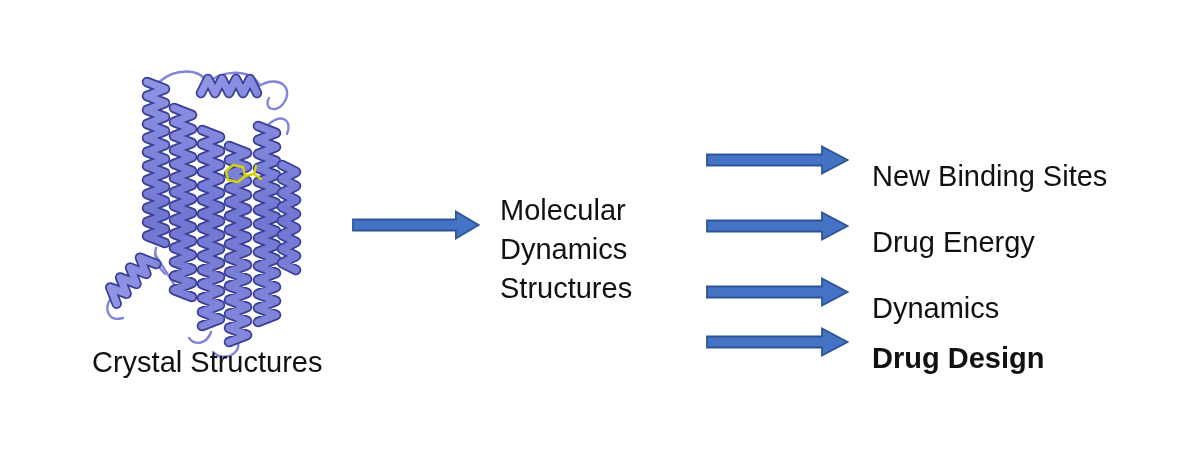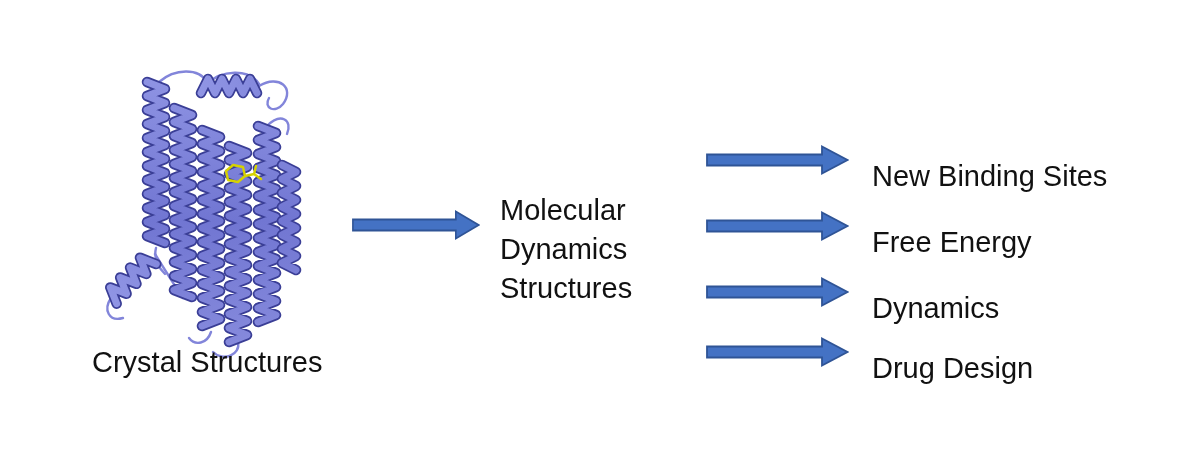--- a/index.html
+++ b/index.html
@@ -31,21 +31,21 @@
     font-size: 29px; line-height: 39px; white-space: nowrap; margin-top: 24px;
   }
 
   .out-row {
     position: absolute; left: 706px; height: 34px;
     display: flex; align-items: center; gap: 23px;
   }
   .out-row.r0 { top: 143px; }
   .out-row.r1 { top: 209px; }
   .out-row.r2 { top: 275px; }
-  .out-row.r3 { top: 335px; }
+  .out-row.r3 { top: 325px; font-weight: bold; }
   .out-label { font-size: 29px; white-space: nowrap; margin-top: 32px; }
 </style>
 </head>
 <body>
 
 <svg width="0" height="0" style="position:absolute" aria-hidden="true">
   <defs>
     <path id="arrowshape" d="M1,10.5 L116,10.5 L116,2.5 L141.5,16 L116,29.5 L116,21.5 L1,21.5 Z" fill="#4472C4" stroke="#2F5496" stroke-width="1.8"></path>
   </defs>
 </svg>
@@ -127,21 +127,21 @@
   <div class="out-row r0">
     <svg class="arrow" width="143" height="32" viewBox="0 0 143 32">
         <use href="#arrowshape"></use>
       </svg>
     <span class="out-label">New Binding Sites</span>
   </div>
   <div class="out-row r1">
     <svg class="arrow" width="143" height="32" viewBox="0 0 143 32">
         <use href="#arrowshape"></use>
       </svg>
-    <span class="out-label">Free Energy</span>
+    <span class="out-label">Drug Energy</span>
   </div>
   <div class="out-row r2">
     <svg class="arrow" width="143" height="32" viewBox="0 0 143 32">
         <use href="#arrowshape"></use>
       </svg>
     <span class="out-label">Dynamics</span>
   </div>
   <div class="out-row r3">
     <svg class="arrow" width="143" height="32" viewBox="0 0 143 32">
         <use href="#arrowshape"></use>

